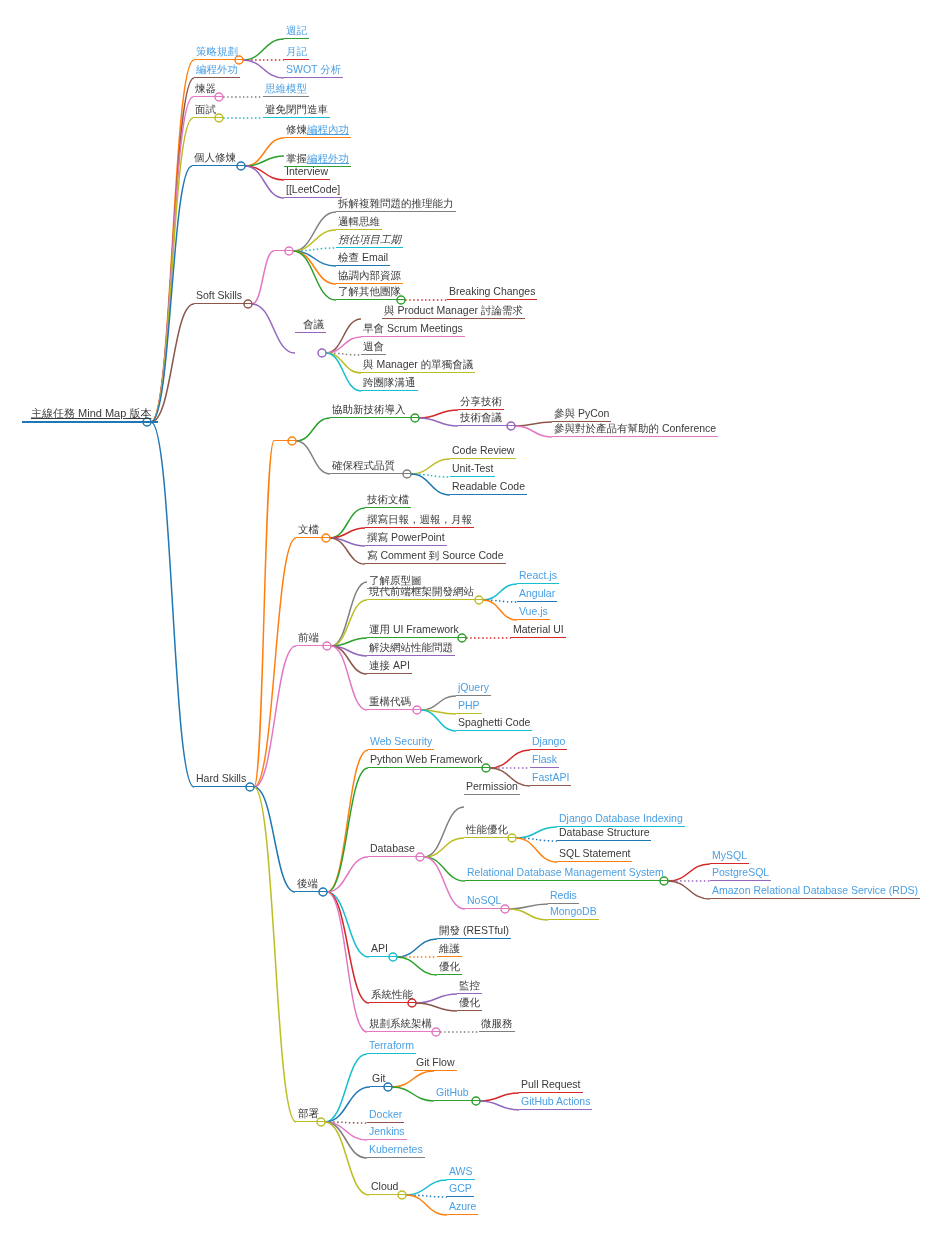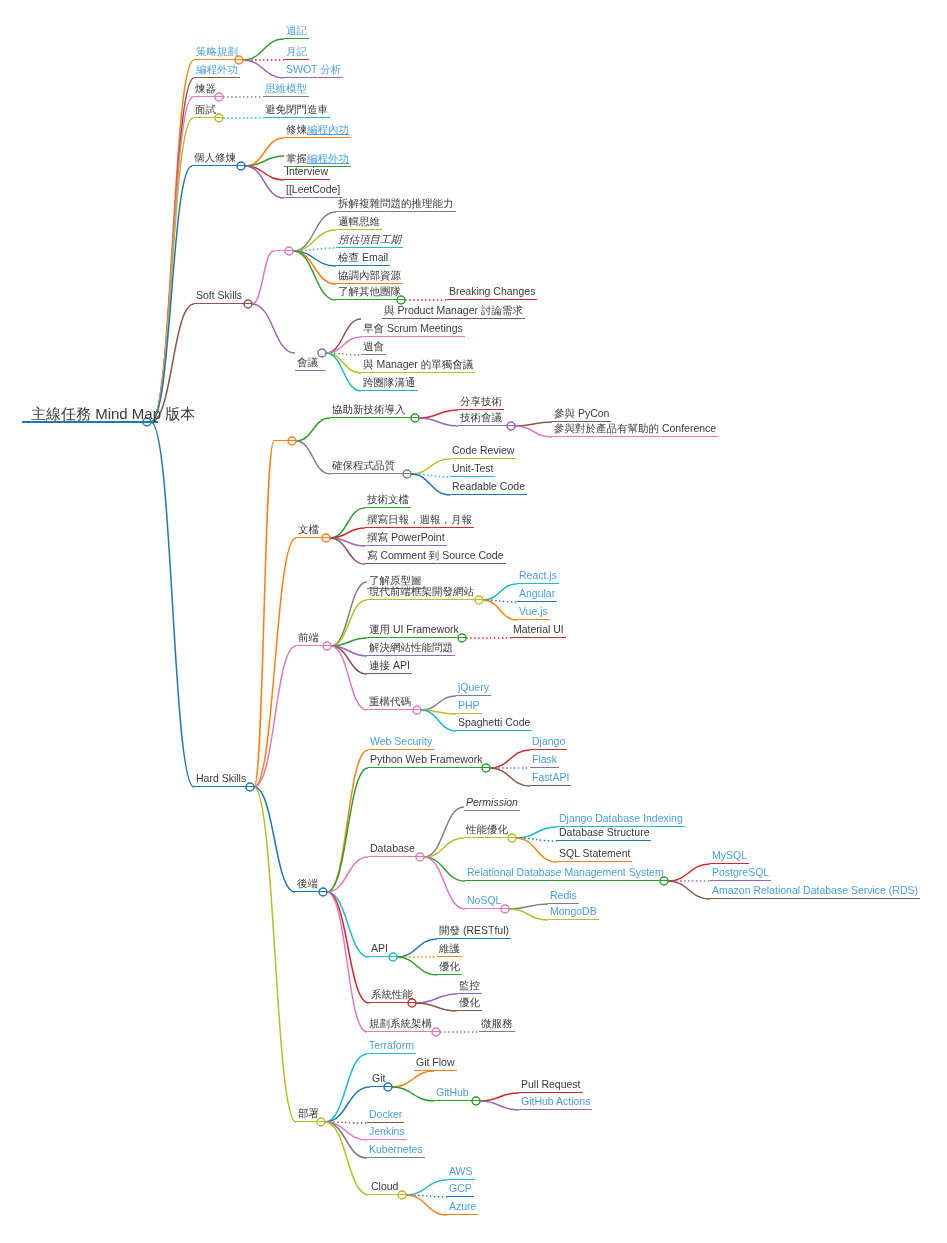--- a/index.html
+++ b/index.html
@@ -4,21 +4,21 @@
 <style>
   html,body{margin:0;padding:0;background:#ffffff;}
   #mindmap{position:relative;width:947px;height:1243px;background:#ffffff;overflow:hidden;
            font-family:"Liberation Sans", sans-serif;}
   #edges{position:absolute;left:0;top:0;}
   #labels{position:absolute;left:0;top:0;width:100%;height:100%;}
   .lbl{position:absolute;height:13px;line-height:13px;font-size:10.5px;white-space:nowrap;
        border-bottom:1.5px solid #999;color:#3a3a3a;padding:0 2px 1px 2px;}
   .lbl.link{color:#4a9fe3;}
   .lbl .partlink{color:#4a9fe3;text-decoration:underline;}
-  .lbl.root{border-bottom-width:2.5px;font-size:15px;padding-left:9px;font-weight:400;}
+  .lbl.root{border-bottom-width:2.5px;font-size:11px;padding-left:9px;font-weight:400;text-decoration:underline;}
 </style>
 </head>
 <body>
 
 <div id="mindmap">
   <svg id="edges" width="947" height="1243" viewBox="0 0 947 1243">
       <path d="M 151 422 C 172.5 422, 172.5 60, 194 60" fill="none" stroke="#ff7f0e" stroke-width="1.5"></path>
       <path d="M 243 60 C 263.5 60, 263.5 39, 284 39" fill="none" stroke="#2ca02c" stroke-width="1.5"></path>
       <path d="M 243 60 C 263.5 60, 263.5 60, 284 60" fill="none" stroke="#d62728" stroke-width="1.5" stroke-dasharray="1.5,2.5"></path>
       <path d="M 243 60 C 263.5 60, 263.5 78, 284 78" fill="none" stroke="#9467bd" stroke-width="1.5"></path>
@@ -170,21 +170,21 @@
       <div class="lbl" style="left: 284px; top: 183px; border-bottom-color: rgb(148, 103, 189);">[[LeetCode]</div>
       <div class="lbl" style="left: 194px; top: 289px; border-bottom-color: rgb(140, 86, 75); width: 54px;">Soft Skills</div>
       <div class="lbl" style="left: 274px; top: 236px; border-bottom-color: rgb(227, 119, 194); width: 15px;"></div>
       <div class="lbl" style="left: 336px; top: 197px; border-bottom-color: rgb(127, 127, 127);">拆解複雜問題的推理能力</div>
       <div class="lbl" style="left: 336px; top: 215px; border-bottom-color: rgb(188, 189, 34);">邏輯思維</div>
       <div class="lbl" style="left: 336px; top: 233px; border-bottom-color: rgb(23, 190, 207); font-style: italic;">預估項目工期</div>
       <div class="lbl" style="left: 336px; top: 251px; border-bottom-color: rgb(31, 119, 180);">檢查 Email</div>
       <div class="lbl" style="left: 336px; top: 269px; border-bottom-color: rgb(255, 127, 14);">協調內部資源</div>
       <div class="lbl" style="left: 336px; top: 285px; border-bottom-color: rgb(44, 160, 44); width: 65px;">了解其他團隊</div>
       <div class="lbl" style="left: 447px; top: 285px; border-bottom-color: rgb(214, 39, 40);">Breaking Changes</div>
-      <div class="lbl" style="left: 295px; top: 356px; border-bottom-color: rgb(148, 103, 189); width: 27px;">會議</div>
+      <div class="lbl" style="left: 295px; top: 318px; border-bottom-color: rgb(148, 103, 189); width: 27px; text-align: right;">會議</div>
       <div class="lbl" style="left: 382px; top: 304px; border-bottom-color: rgb(140, 86, 75);">與 Product Manager 討論需求</div>
       <div class="lbl" style="left: 361px; top: 322px; border-bottom-color: rgb(227, 119, 194);">早會 Scrum Meetings</div>
       <div class="lbl" style="left: 361px; top: 340px; border-bottom-color: rgb(127, 127, 127);">週會</div>
       <div class="lbl" style="left: 361px; top: 358px; border-bottom-color: rgb(188, 189, 34);">與 Manager 的單獨會議</div>
       <div class="lbl" style="left: 361px; top: 376px; border-bottom-color: rgb(23, 190, 207);">跨團隊溝通</div>
       <div class="lbl" style="left: 194px; top: 772px; border-bottom-color: rgb(31, 119, 180); width: 56px;">Hard Skills</div>
       <div class="lbl" style="left: 274px; top: 426px; border-bottom-color: rgb(255, 127, 14); width: 18px;"></div>
       <div class="lbl" style="left: 330px; top: 403px; border-bottom-color: rgb(44, 160, 44); width: 85px;">協助新技術導入</div>
       <div class="lbl" style="left: 458px; top: 395px; border-bottom-color: rgb(214, 39, 40);">分享技術</div>
       <div class="lbl" style="left: 458px; top: 411px; border-bottom-color: rgb(148, 103, 189); width: 53px;">技術會議</div>
@@ -213,21 +213,21 @@
       <div class="lbl link" style="left: 456px; top: 681px; border-bottom-color: rgb(127, 127, 127);">jQuery</div>
       <div class="lbl link" style="left: 456px; top: 699px; border-bottom-color: rgb(188, 189, 34);">PHP</div>
       <div class="lbl" style="left: 456px; top: 716px; border-bottom-color: rgb(23, 190, 207);">Spaghetti Code</div>
       <div class="lbl" style="left: 295px; top: 877px; border-bottom-color: rgb(31, 119, 180); width: 28px;">後端</div>
       <div class="lbl link" style="left: 368px; top: 735px; border-bottom-color: rgb(255, 127, 14);">Web Security</div>
       <div class="lbl" style="left: 368px; top: 753px; border-bottom-color: rgb(44, 160, 44); width: 118px;">Python Web Framework</div>
       <div class="lbl link" style="left: 530px; top: 735px; border-bottom-color: rgb(214, 39, 40);">Django</div>
       <div class="lbl link" style="left: 530px; top: 753px; border-bottom-color: rgb(148, 103, 189);">Flask</div>
       <div class="lbl link" style="left: 530px; top: 771px; border-bottom-color: rgb(140, 86, 75);">FastAPI</div>
       <div class="lbl" style="left: 368px; top: 842px; border-bottom-color: rgb(227, 119, 194); width: 52px;">Database</div>
-      <div class="lbl" style="left: 464px; top: 796px; border-bottom-color: rgb(127, 127, 127); font-style: italic;">Permission</div>
+      <div class="lbl" style="left: 464px; top: 780px; border-bottom-color: rgb(127, 127, 127);">Permission</div>
       <div class="lbl" style="left: 464px; top: 823px; border-bottom-color: rgb(188, 189, 34); width: 48px;">性能優化</div>
       <div class="lbl link" style="left: 557px; top: 812px; border-bottom-color: rgb(23, 190, 207);">Django Database Indexing</div>
       <div class="lbl" style="left: 557px; top: 826px; border-bottom-color: rgb(31, 119, 180);">Database Structure</div>
       <div class="lbl" style="left: 557px; top: 847px; border-bottom-color: rgb(255, 127, 14);">SQL Statement</div>
       <div class="lbl link" style="left: 465px; top: 866px; border-bottom-color: rgb(44, 160, 44); width: 199px;">Relational Database Management System</div>
       <div class="lbl link" style="left: 710px; top: 849px; border-bottom-color: rgb(214, 39, 40);">MySQL</div>
       <div class="lbl link" style="left: 710px; top: 866px; border-bottom-color: rgb(148, 103, 189);">PostgreSQL</div>
       <div class="lbl link" style="left: 710px; top: 884px; border-bottom-color: rgb(140, 86, 75);">Amazon Relational Database Service (RDS)</div>
       <div class="lbl link" style="left: 465px; top: 894px; border-bottom-color: rgb(227, 119, 194); width: 40px;">NoSQL</div>
       <div class="lbl link" style="left: 548px; top: 889px; border-bottom-color: rgb(127, 127, 127);">Redis</div>

